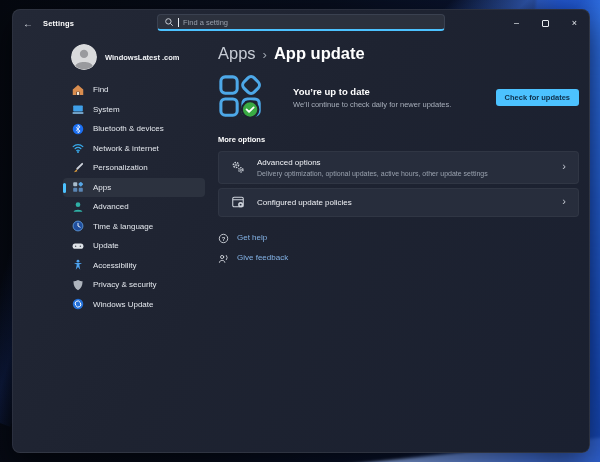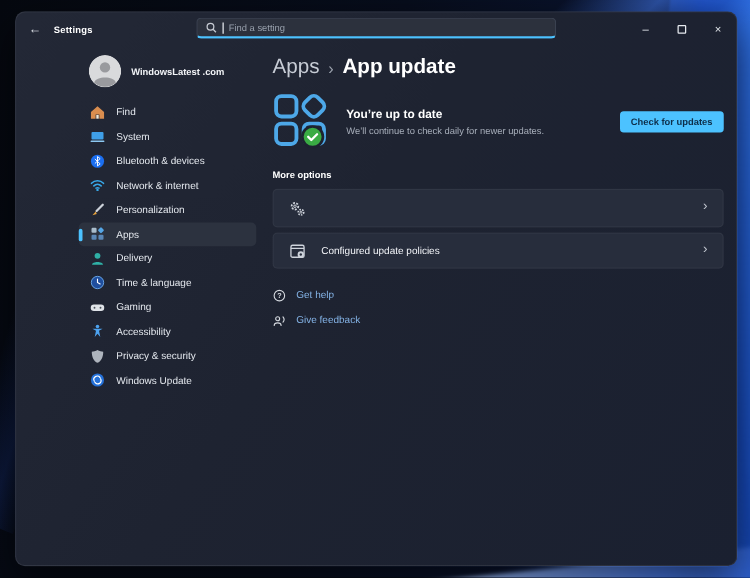--- a/index.html
+++ b/index.html
@@ -62,21 +62,21 @@
   .nav-item.selected::before { content:""; position:absolute; left:0; top:5px; width:2.5px; height:10px;
     border-radius:2px; background:#4cc2ff; }
 
   
   .content { flex:1; padding:5px 10px 0 8px; min-width:0; }
   .breadcrumb { margin-top:3px; display:flex; align-items:center; font-size:16.5px; }
   .bc-parent { color:#c7ccd5; }
   .bc-sep { color:#9aa1ac; font-size:13px; margin:0 7px; padding-top:1px; }
   .bc-current { color:#ffffff; font-weight:700; }
 
-  .hero { margin-top:11px; display:flex; align-items:center; }
+  .hero { margin-top:11px; display:flex; align-items:center;gap:16px; }
   .hero-icon { width:46px; height:46px; flex:0 0 46px; }
   .hero-text { margin-left:13px; }
   .hero-title { font-size:9.5px; font-weight:700; color:#fff; }
   .hero-sub { font-size:7.5px; color:#a7aeba; margin-top:3px; }
   .btn-accent { margin-left:auto; background:#4cc2ff; color:#0e2f4a; border:none; border-radius:3px;
     font-size:7.5px; font-weight:700; padding:4px 9px; font-family:"Liberation Sans", sans-serif; }
 
   .section-heading { margin-top:15px; font-size:7.5px; font-weight:700; color:#fff; }
 
   .card { margin-top:7px; background:#272d3c; border:1px solid rgba(255,255,255,.045);
@@ -211,42 +211,42 @@
           <span>Apps</span>
         </div>
 
         <div class="nav-item">
           <span class="ic">
             <svg width="12" height="12" viewBox="0 0 16 16">
               <circle cx="8" cy="4.9" r="3.1" fill="#2fb0a6"></circle>
               <path d="M2.2 14.4 C2.2 10.6 13.8 10.6 13.8 14.4 Z" fill="#2fb0a6"></path>
             </svg>
             </span>
-          <span>Delivery</span>
+          <span>Advanced</span>
         </div>
 
         <div class="nav-item">
           <span class="ic">
             <svg width="12" height="12" viewBox="0 0 16 16">
               <circle cx="8" cy="8" r="6.6" fill="#1f4e9e" stroke="#6aa8e8" stroke-width="1"></circle>
               <path d="M8 4.4 V8 L10.8 9.6" stroke="#fff" stroke-width="1.2" fill="none" stroke-linecap="round"></path>
             </svg>
             </span>
           <span>Time &amp; language</span>
         </div>
 
         <div class="nav-item">
           <span class="ic">
             <svg width="12" height="12" viewBox="0 0 16 16">
               <rect x="0.8" y="4.8" width="14.4" height="6.8" rx="3.4" fill="#dfe3e8"></rect>
               <circle cx="4.8" cy="8.2" r="1" fill="#4a4f58"></circle>
               <circle cx="11.2" cy="8.2" r="1" fill="#4a4f58"></circle>
             </svg>
             </span>
-          <span>Gaming</span>
+          <span>Update</span>
         </div>
 
         <div class="nav-item">
           <span class="ic">
             <svg width="12" height="12" viewBox="0 0 16 16">
               <circle cx="8" cy="2.9" r="1.9" fill="#4da3f0"></circle>
               <path d="M2.6 5.4 H13.4 L9.6 7.4 L11 14.2 L8 10.6 L5 14.2 L6.4 7.4 Z" fill="#4da3f0"></path>
             </svg>
             </span>
           <span>Accessibility</span>
@@ -311,20 +311,24 @@
         <span class="card-icon">
           <svg width="14" height="14" viewBox="0 0 18 18">
             <g fill="none" stroke="#cfd4dc">
               <circle cx="6.4" cy="6.4" r="3.4" stroke-width="1.8" stroke-dasharray="2 1.4"></circle>
               <circle cx="6.4" cy="6.4" r="1.3" stroke-width="1"></circle>
               <circle cx="12.6" cy="12.6" r="2.8" stroke-width="1.7" stroke-dasharray="1.6 1.2"></circle>
               <circle cx="12.6" cy="12.6" r="1" stroke-width="1"></circle>
             </g>
           </svg>
           </span>
+        <div class="card-text">
+          <div class="card-title">Advanced options</div>
+          <div class="card-sub">Delivery optimization, optional updates, active hours, other update settings</div>
+        </div>
         <span class="chev">›</span>
       </div>
 
       <div class="card">
         <span class="card-icon">
           <svg width="14" height="14" viewBox="0 0 16 16">
             <g fill="none" stroke="#cfd4dc" stroke-width="1.2">
               <rect x="2" y="2.5" width="12" height="11" rx="1.5"></rect>
               <path d="M2 5.4 H14"></path>
             </g>

